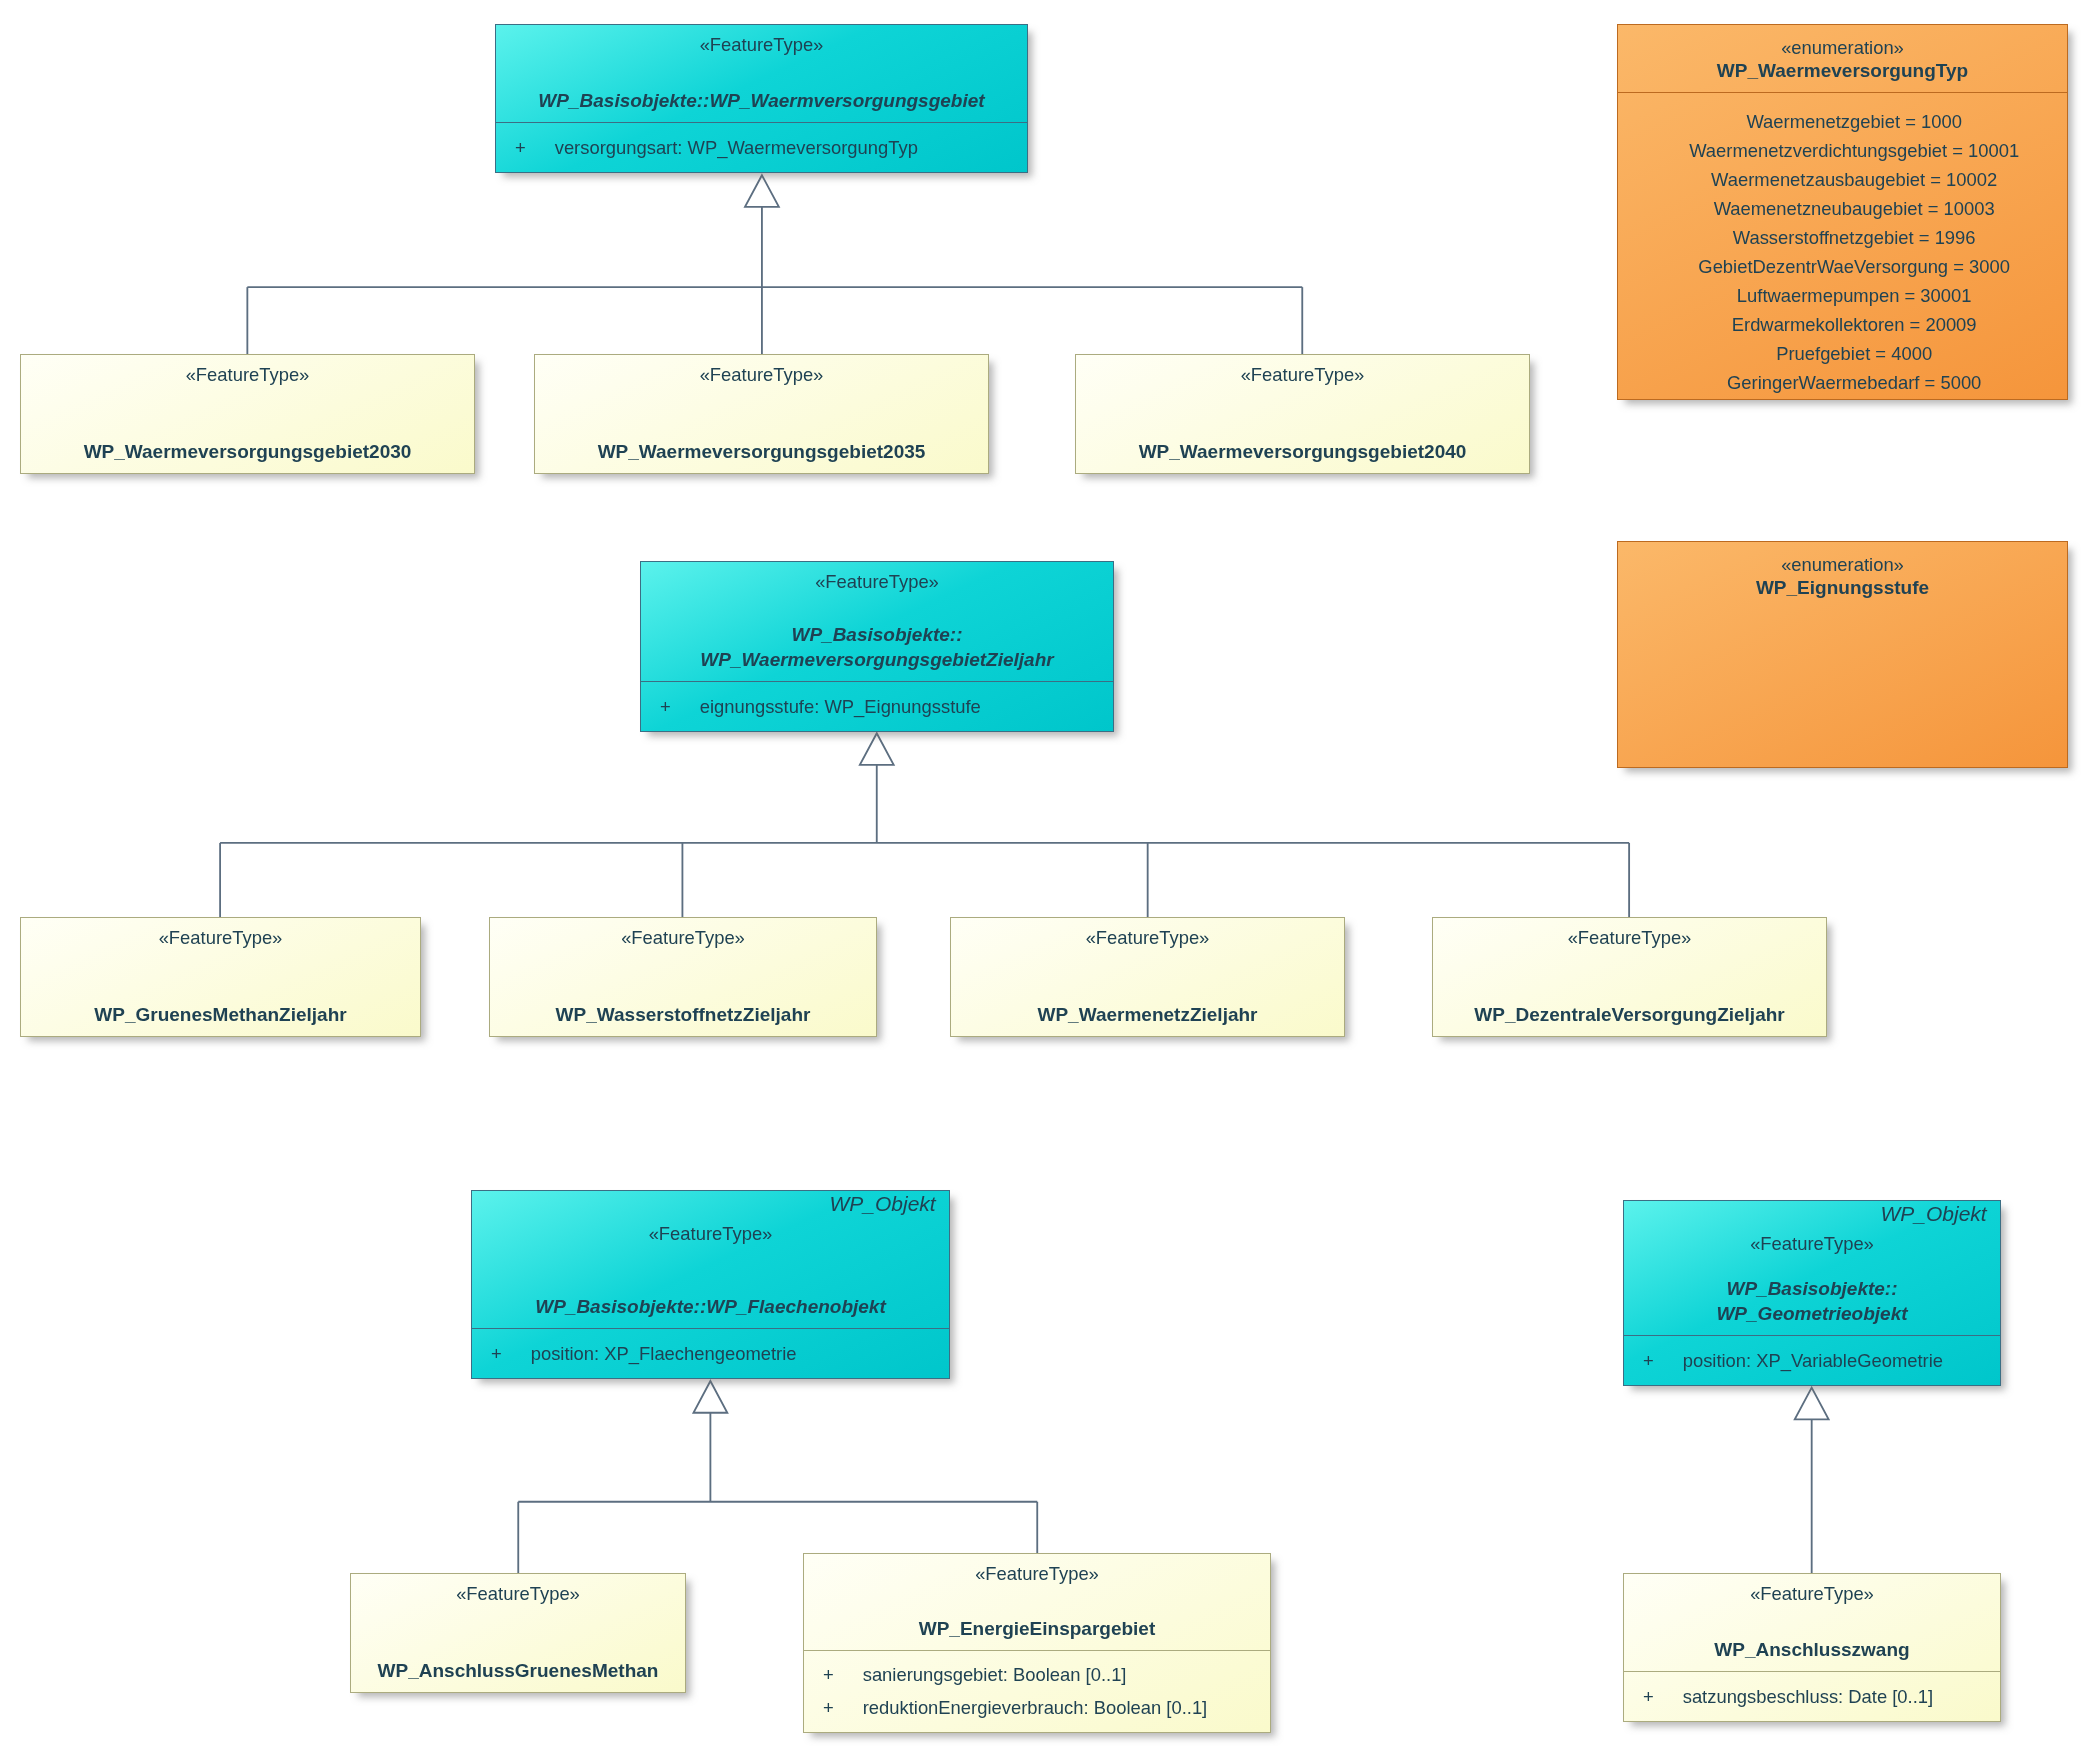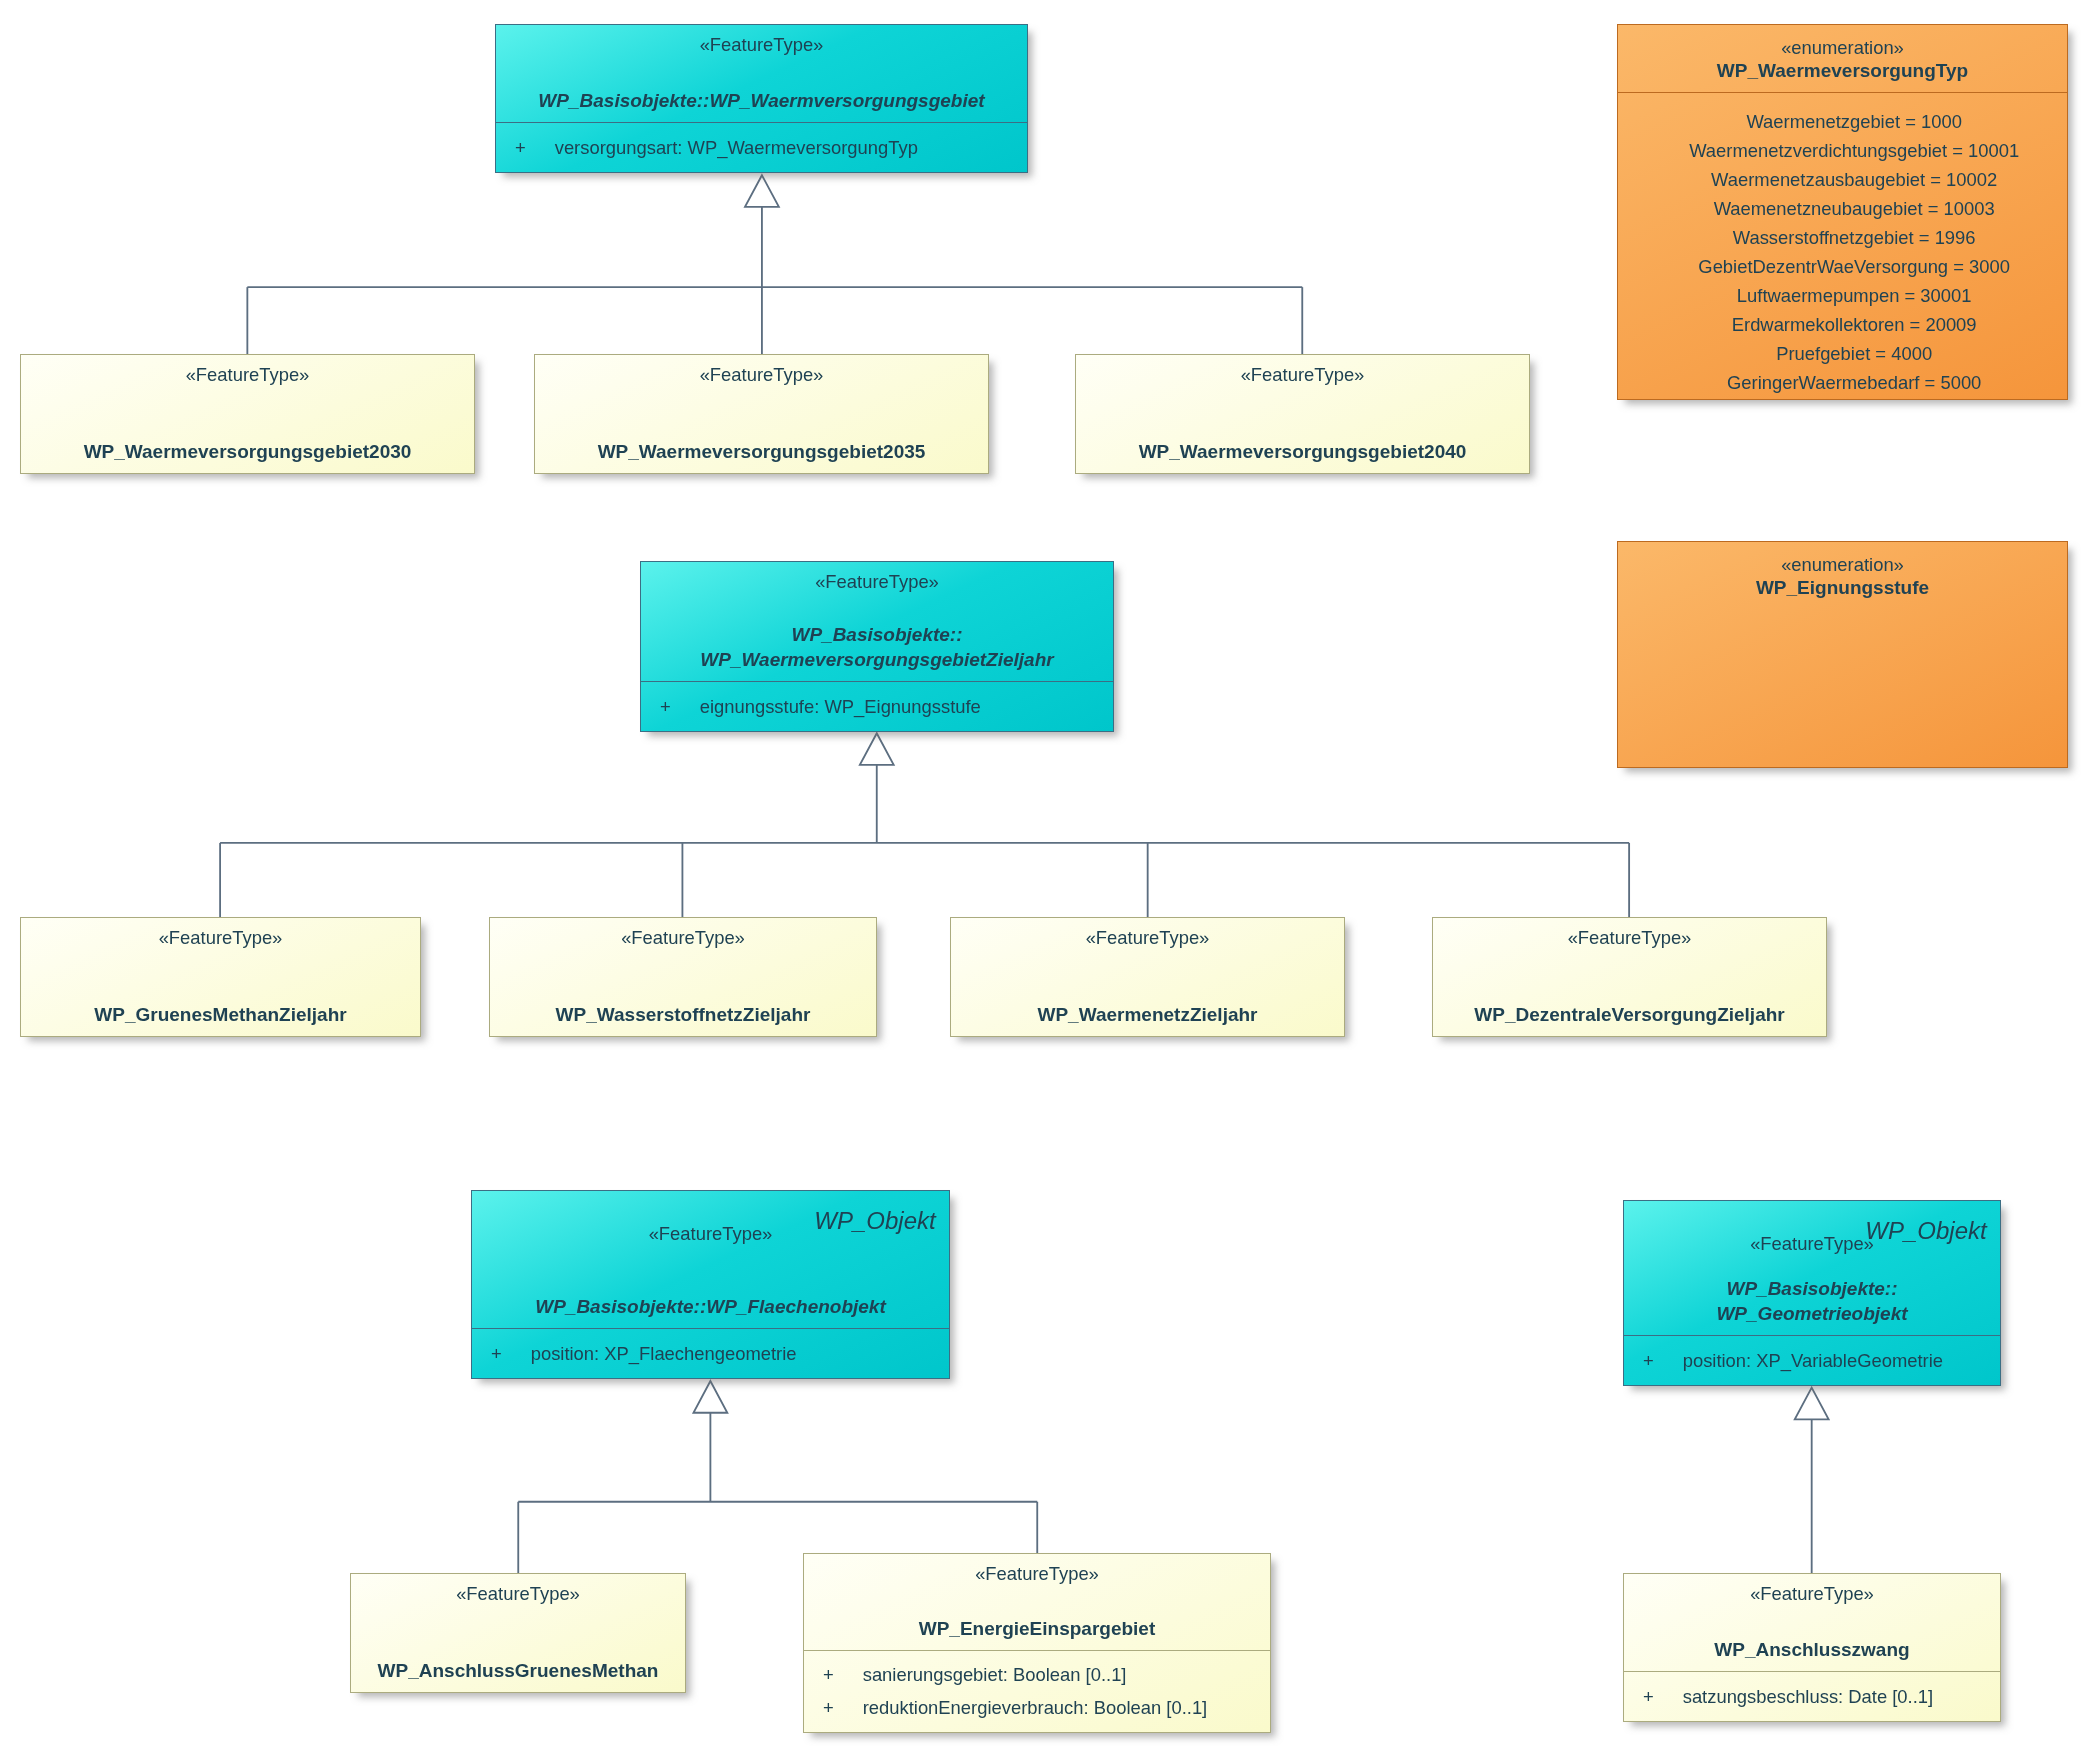--- a/index.html
+++ b/index.html
@@ -49,24 +49,24 @@
     justify-content: space-between;
     gap: 8.8px;
     padding: 8.8px 14.7px;
     text-align: center;
   }
   .stereo { font-size: 18.4px; }
   .cname  { font-size: 19px; font-weight: bold; line-height: 1.3; }
   .italic { font-style: italic; }
   .pkg-tag {
     position: absolute;
-    top: 16px;
+    top: 1px;
     right: 13.3px;
     font-style: italic;
-    font-size: 24px;
+    font-size: 21px;
   }
   .attrs {
     border-top: 1.5px solid #3C6E84;
     padding: 13.3px 19px;
     display: flex;
     flex-direction: column;
     justify-content: center;
     gap: 10.3px;
   }
   .yellow .attrs { border-color: #ABAB7F; }

